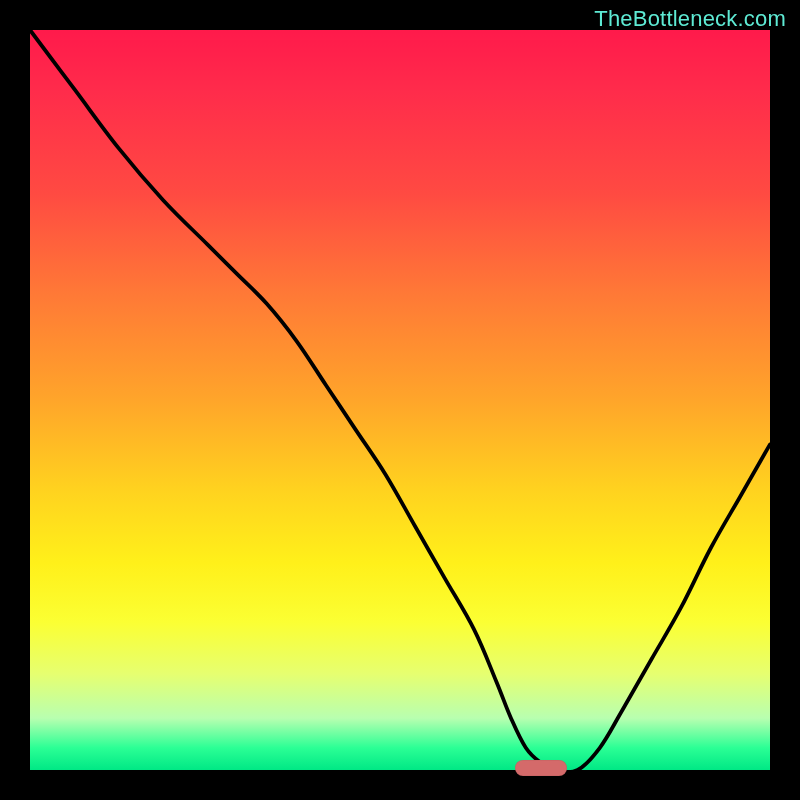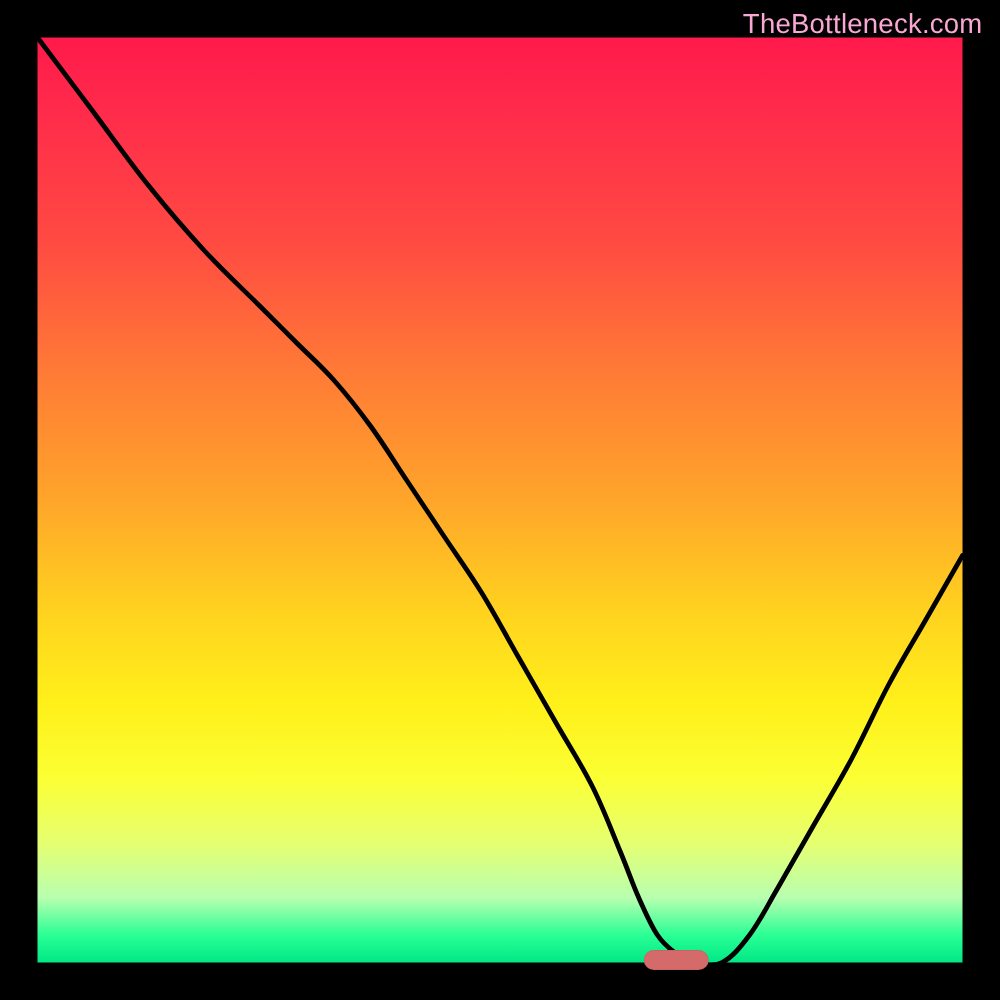--- a/index.html
+++ b/index.html
@@ -39,21 +39,21 @@
       #e6ff70 87%,
       #b8ffb0 93%,
       #2bff95 97%,
       #00e885 100%
     );
   }
   .watermark {
     position: absolute;
     top: 6px;
     right: 14px;
-    color: #f9a8d4;
+    color: #5eead4;
     font-size: 22px;
     font-weight: 400;
     letter-spacing: 0.2px;
     user-select: none;
   }
   svg.curve {
     position: absolute;
     left: 0;
     top: 0;
     width: 740px;

